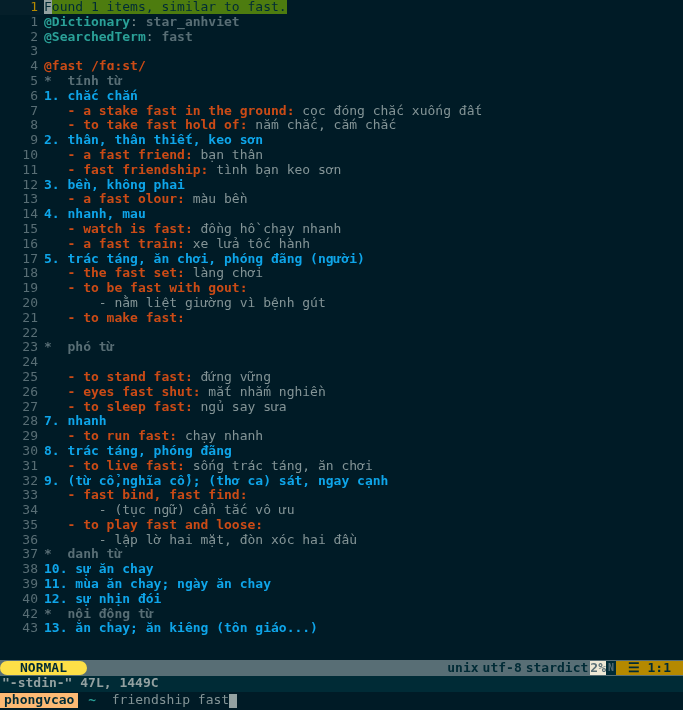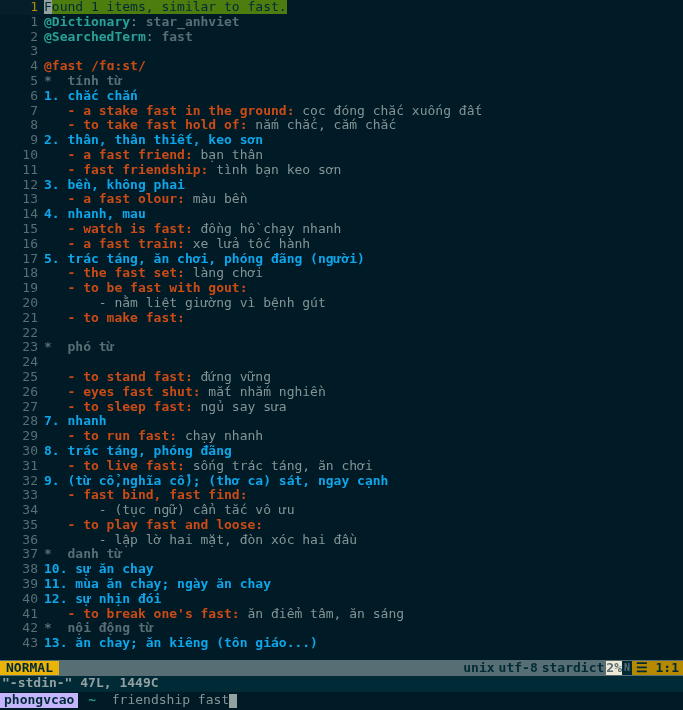--- a/index.html
+++ b/index.html
@@ -45,47 +45,48 @@
   .white-b { color: #eee8d5; font-weight: bold; }
   .statusline {
     display: flex;
     align-items: center;
     height: 16px;
     background: #586e75;
     font-weight: bold;
     width: 683px;
   }
   .sl-mode {
-    background: #eab308;
+    background: #fde047;
     color: #002b36;
-    padding: 0 6px;
+    padding: 0 20px;
+    border-radius: 7px;
   }
   .sl-mode-sep { color:#b58900; background:#586e75; }
   .sl-fill { flex: 1; }
   .sl-sep2 { color:#002b36; }
   .sl-right { color:#002b36; padding:0 2px; }
   .sl-pct-bg { background:#eee8d5; color:#586e75;}
-  .sl-pos-bg { background:#b58900; color:#002b36; padding:0 4px;}
+  .sl-pos-bg { background:#b58900; color:#002b36; padding:0 12px;}
   .sl-mini { background:#002b36; color:#586e75; font-size:10px; padding:0 2px;}
   .msgline {
     height: 16px;
     background:#002b36;
     color:#93a1a1;
     font-weight:bold;
     padding-left:2px;
     white-space:pre;
   }
   .promptline {
     display:flex;
     height:17px;
     background:#001b26;
     align-items:center;
     white-space:pre;
   }
-  .prompt-user { background:#c4b5fd; color:#002b36; font-weight:bold; padding:0 4px; }
+  .prompt-user { background:#fdba74; color:#002b36; font-weight:bold; padding:0 4px; }
   .prompt-user-sep { color:#d33682; background:#001b26; padding-right:2px;}
   .prompt-path { color:#2aa198; font-weight:bold; }
   .prompt-arr { color:#586e75; }
   .prompt-cmd { color:#839496; }
   .prompt-cursor { display:inline-block; width:8px; height:14px; background:#93a1a1; vertical-align:middle;}
   .cursor-f { background:#93a1a1; color:#002b36;}
   .arrow-l { font-size:13px; }
 </style>
 </head>
 <body>
@@ -129,21 +130,20 @@
       <div class="line"><span class="num">31</span><span class="content"><span class="orange-b">   - to live fast:</span><span class="plain"> sống trác táng, ăn chơi</span></span></div>
       <div class="line"><span class="num">32</span><span class="content"><span class="yellow">9. (từ cổ,nghĩa cổ); (thơ ca) sát, ngay cạnh</span></span></div>
       <div class="line"><span class="num">33</span><span class="content"><span class="orange-b">   - fast bind, fast find:</span></span></div>
       <div class="line"><span class="num">34</span><span class="content"><span class="plain">       - (tục ngữ) cẩn tắc vô ưu</span></span></div>
       <div class="line"><span class="num">35</span><span class="content"><span class="orange-b">   - to play fast and loose:</span></span></div>
       <div class="line"><span class="num">36</span><span class="content"><span class="plain">       - lập lờ hai mặt, đòn xóc hai đầu</span></span></div>
       <div class="line"><span class="num">37</span><span class="content"><span class="grey">*  danh từ</span></span></div>
       <div class="line"><span class="num">38</span><span class="content"><span class="yellow">10. sự ăn chay</span></span></div>
       <div class="line"><span class="num">39</span><span class="content"><span class="yellow">11. mùa ăn chay; ngày ăn chay</span></span></div>
       <div class="line"><span class="num">40</span><span class="content"><span class="yellow">12. sự nhịn đói</span></span></div>
-      <div class="line"><span class="num">41</span><span class="content"><span class="orange-b">   - to break one's fast:</span><span class="plain"> ăn điểm tâm, ăn sáng</span></span></div>
       <div class="line"><span class="num">42</span><span class="content"><span class="grey">*  nội động từ</span></span></div>
       <div class="line"><span class="num">43</span><span class="content"><span class="yellow">13. ăn chay; ăn kiêng (tôn giáo...)</span></span></div>
     </div>
 </div>
 
 <div class="statusline">
   <span class="sl-mode"> NORMAL </span>
   <span class="sl-mode-sep arrow-l"></span>
   <span class="sl-fill"></span>
   <span class="sl-sep2 arrow-l"></span>

